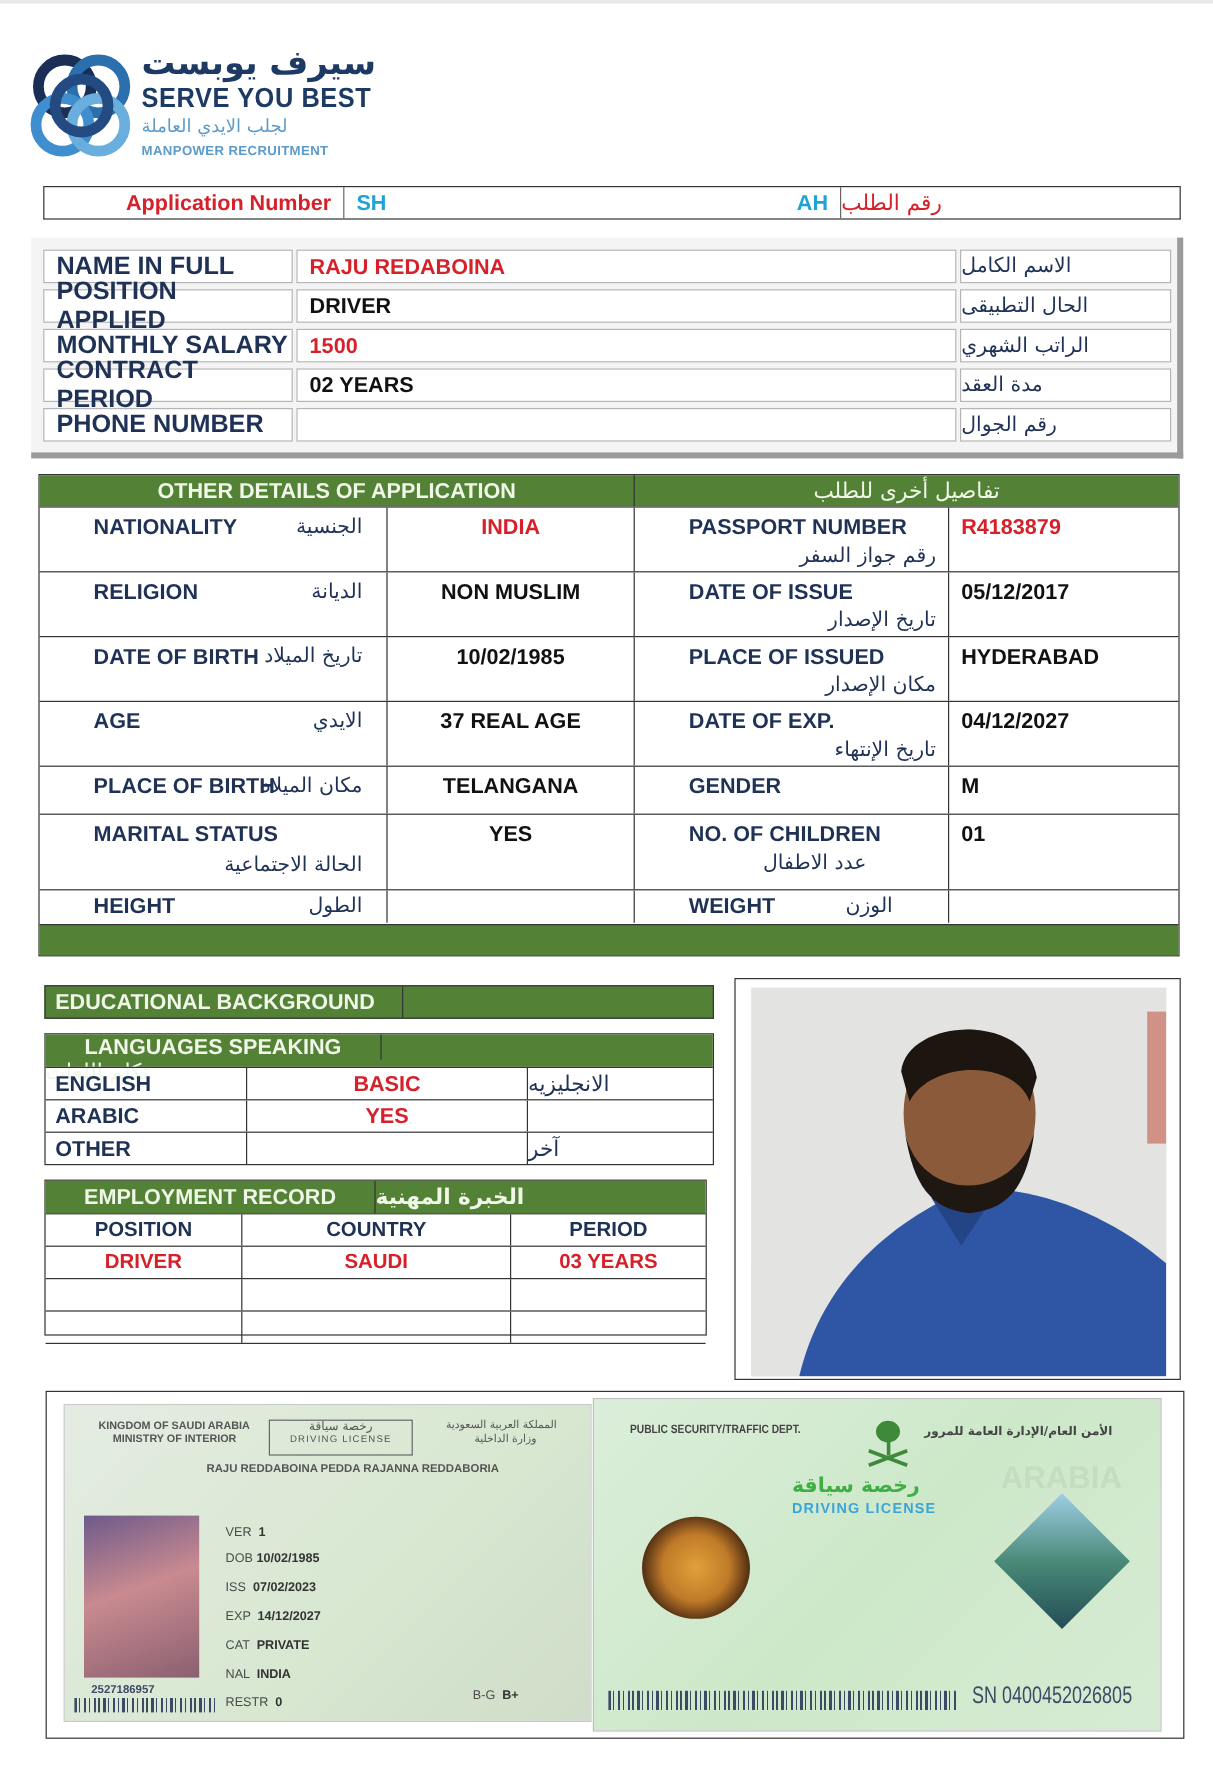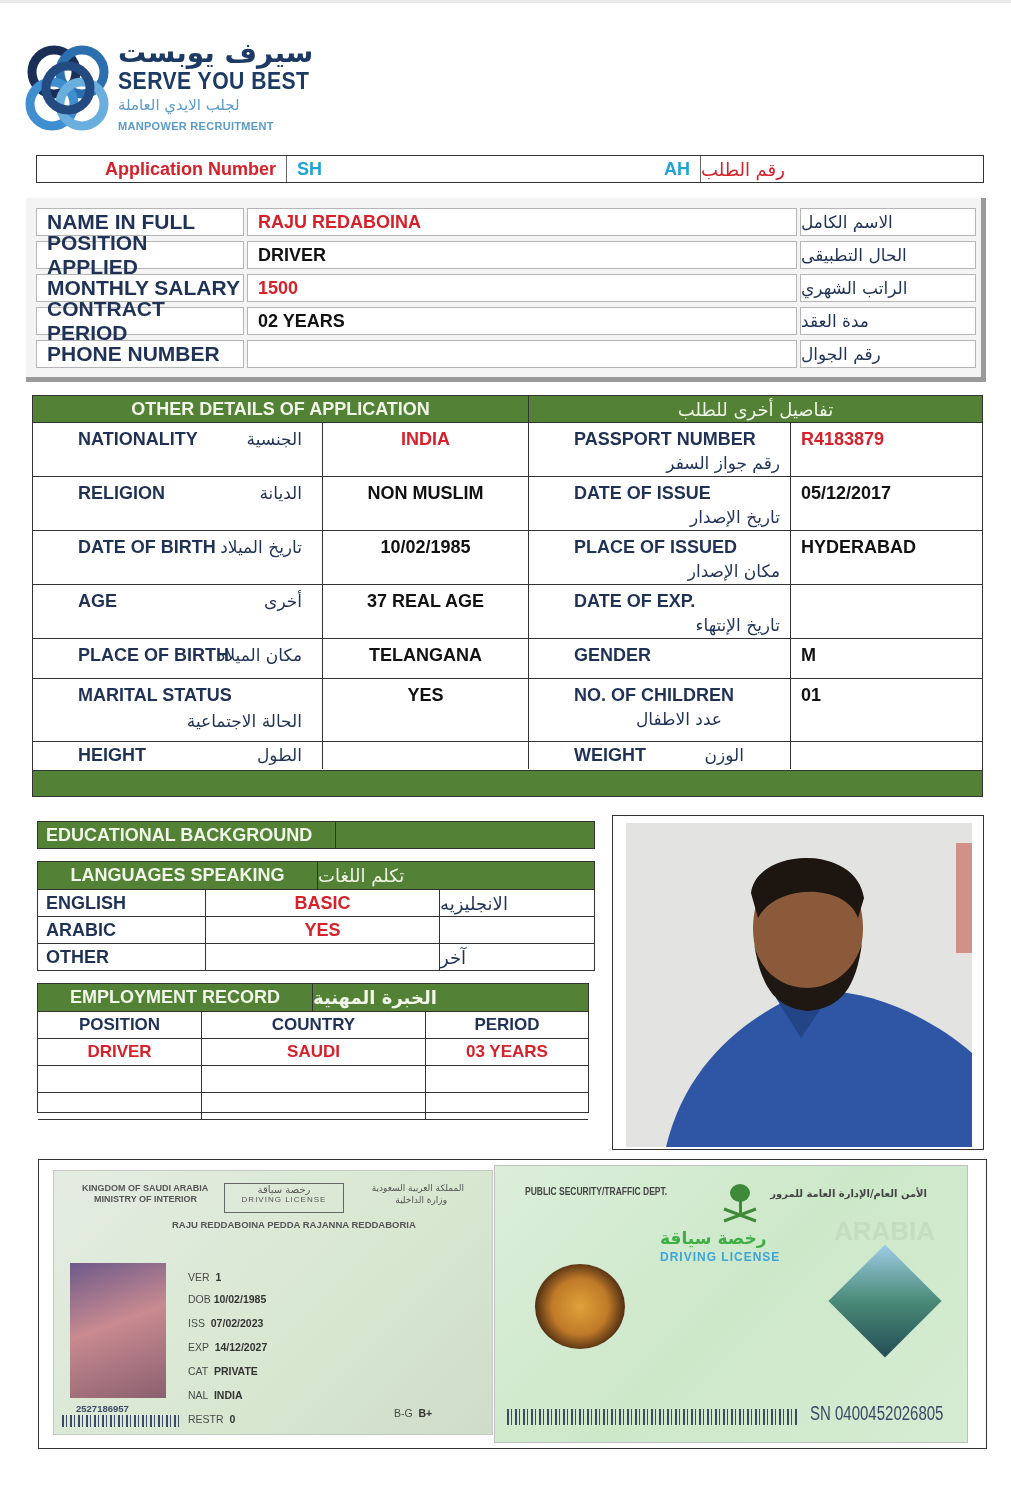--- a/index.html
+++ b/index.html
@@ -45,21 +45,21 @@
   .od-row .r2 { flex: 1; padding-left: 10px; padding-top: 6px; font-size: 18px; font-weight: bold; color: #111; }
   .en { position: absolute; left: 10px; top: 6px; font-size: 18px; font-weight: bold; color: #1f3256; white-space: nowrap; margin-left: 35px; }
   .arl { position: absolute; right: 20px; font-size: 17px; color: #1f3256; direction: rtl; font-family: "DejaVu Sans", sans-serif; white-space: nowrap; }
   .od-foot { position: absolute; left: 0; bottom: 0; width: 100%; height: 26px; border-top: 1.5px solid #333; }
 
   
   .edu { left: 37px; top: 821px; width: 558px; height: 28px; border: 1.5px solid #333; display: flex; }
   .edu div { height: 100%; display: flex; align-items: center; color: #f0f6e8; font-size: 18px; font-weight: bold; }
   .edu .e1 { width: 298px; padding-left: 8px; border-right: 1.5px solid #333; }
   .lang { left: 37px; top: 861px; width: 558px; height: 110px; border: 1.5px solid #333; }
-  .lang-head { position: absolute; left: 0; top: 0; width: 100%; height: 27px; display: flex; }
+  .lang-head { position: absolute; left: 0; top: 0; width: 100%; height: 27px; display: flex; flex-direction: column; }
   .lang-head div { height: 100%; display: flex; align-items: center; color: #f0f6e8; font-size: 18px; font-weight: bold; }
   .lang-head .lh1 { width: 280px; justify-content: center; border-right: 1.5px solid #333; }
   .lang-head .lh2 { flex: 1; justify-content: flex-end; padding-right: 12px; font-weight: normal; direction: rtl; font-family: "DejaVu Sans", sans-serif; }
   .lrow { position: absolute; left: 0; width: 100%; height: 27px; border-top: 1.5px solid #333; display: flex; }
   .lrow div { height: 100%; display: flex; align-items: center; font-size: 18px; font-weight: bold; }
   .lrow .lc1 { width: 168px; padding-left: 8px; border-right: 1.5px solid #333; color: #1f3256; }
   .lrow .lc2 { width: 234px; justify-content: center; border-right: 1.5px solid #333; color: #d6202a; }
   .lrow .lc3 { flex: 1; justify-content: flex-end; padding-right: 12px; font-weight: normal; color: #1f3256; direction: rtl; font-family: "DejaVu Sans", sans-serif; }
 
   .emp { left: 37px; top: 983px; width: 552px; height: 130px; border: 1.5px solid #333; }
@@ -183,27 +183,28 @@
     <div class="r1">
         <span class="en">PLACE OF ISSUED</span>
         <span class="arl" style="top:30px;right:10px;">مكان الإصدار</span>
       </div>
     <div class="r2">HYDERABAD</div>
   </div>
 
   <div class="od-row" style="top:188px;height:54px;">
     <div class="l1">
         <span class="en">AGE</span>
-        <span class="arl" style="top:6px;">أخرى</span>
+        <span class="arl" style="top:6px;">الايدي</span>
       </div>
     <div class="l2 blk">37 REAL AGE</div>
     <div class="r1">
         <span class="en">DATE OF EXP.</span>
         <span class="arl" style="top:30px;right:10px;">تاريخ الإنتهاء</span>
       </div>
+    <div class="r2">04/12/2027</div>
   </div>
 
   <div class="od-row" style="top:242px;height:40px;">
     <div class="l1">
         <span class="en">PLACE OF BIRTH</span>
         <span class="arl" style="top:6px;">مكان الميلاد</span>
       </div>
     <div class="l2 blk">TELANGANA</div>
     <div class="r1">
         <span class="en">GENDER</span>

